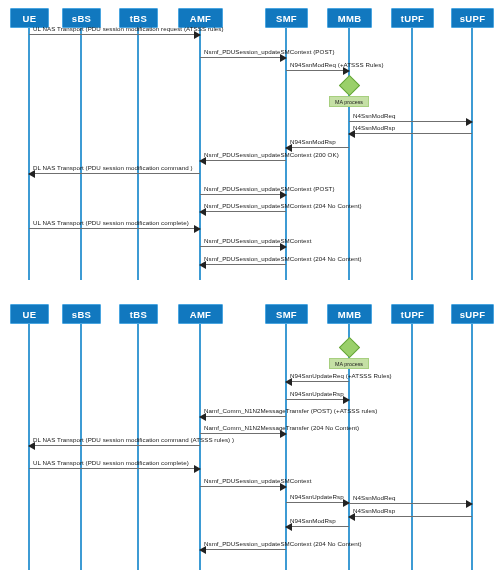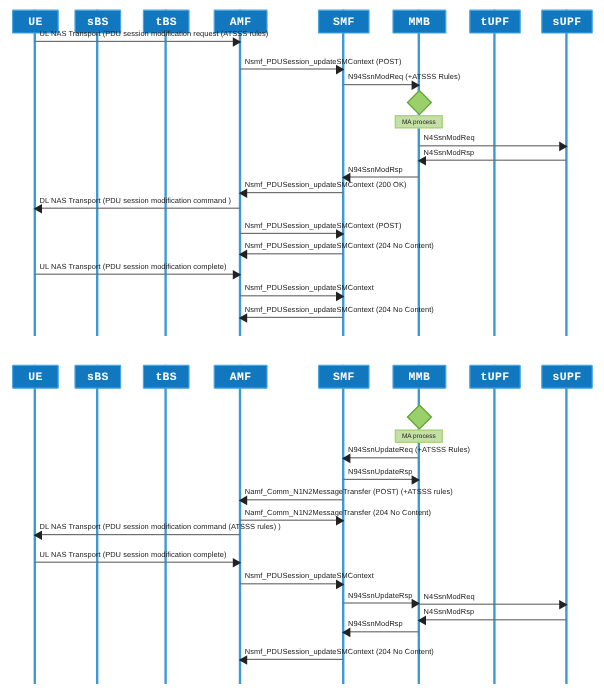--- a/index.html
+++ b/index.html
@@ -39,21 +39,20 @@
     border: 1px solid #49a5e0;
     box-sizing: border-box;
     color: #ffffff;
     font-size: 9.5px;
     font-weight: bold;
     letter-spacing: 0.3px;
     display: flex;
     align-items: center;
     justify-content: center;
     border-radius: 1px;
-    font-family: Liberation Mono, monospace;
   }
   .msg {
     position: absolute;
     height: 1px;
     background: #6f6f6f;
   }
   .msg .head {
     position: absolute;
     top: -3.5px;
     width: 0;

